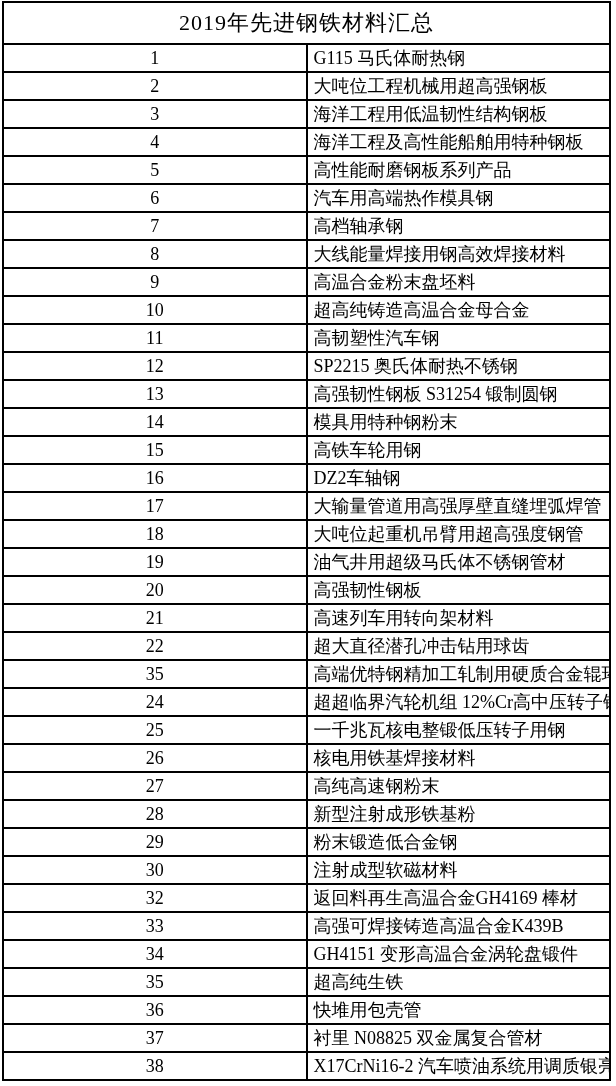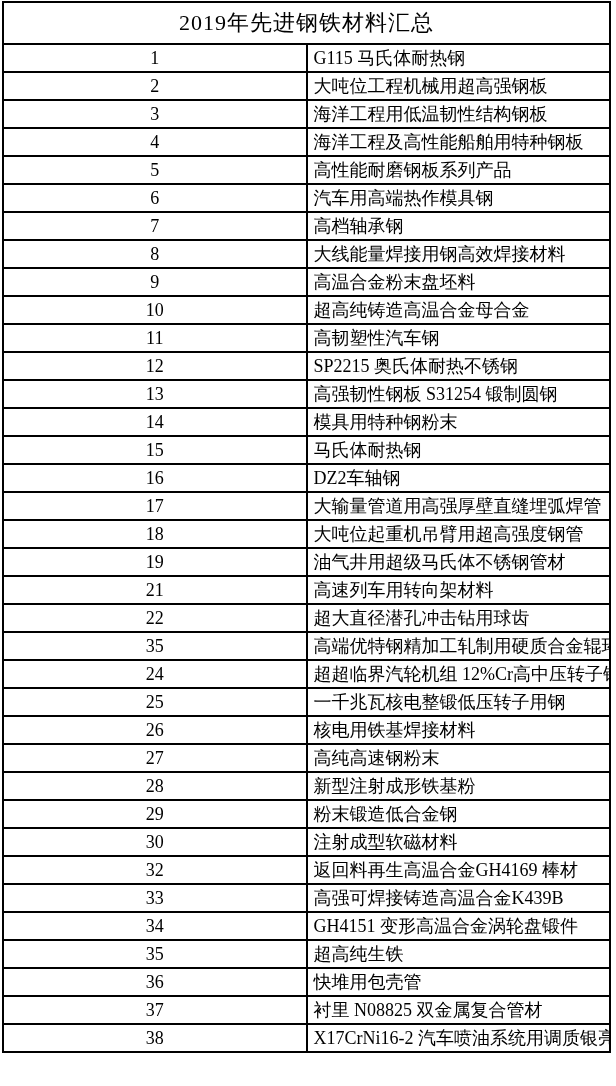--- a/index.html
+++ b/index.html
@@ -119,37 +119,41 @@
         <tr>
           <td class="num-cell">13</td>
           <td class="name-cell">高强韧性钢板 S31254 锻制圆钢</td>
         </tr>
         <tr>
           <td class="num-cell">14</td>
           <td class="name-cell">模具用特种钢粉末</td>
         </tr>
         <tr>
           <td class="num-cell">15</td>
-          <td class="name-cell">马氏体耐热钢</td>
+          <td class="name-cell">高铁车轮用钢</td>
         </tr>
         <tr>
           <td class="num-cell">16</td>
           <td class="name-cell">DZ2车轴钢</td>
         </tr>
         <tr>
           <td class="num-cell">17</td>
           <td class="name-cell">大输量管道用高强厚壁直缝埋弧焊管</td>
         </tr>
         <tr>
           <td class="num-cell">18</td>
           <td class="name-cell">大吨位起重机吊臂用超高强度钢管</td>
         </tr>
         <tr>
           <td class="num-cell">19</td>
           <td class="name-cell">油气井用超级马氏体不锈钢管材</td>
+        </tr>
+        <tr>
+          <td class="num-cell">20</td>
+          <td class="name-cell">高强韧性钢板</td>
         </tr>
         <tr>
           <td class="num-cell">21</td>
           <td class="name-cell">高速列车用转向架材料</td>
         </tr>
         <tr>
           <td class="num-cell">22</td>
           <td class="name-cell">超大直径潜孔冲击钻用球齿</td>
         </tr>
         <tr>

